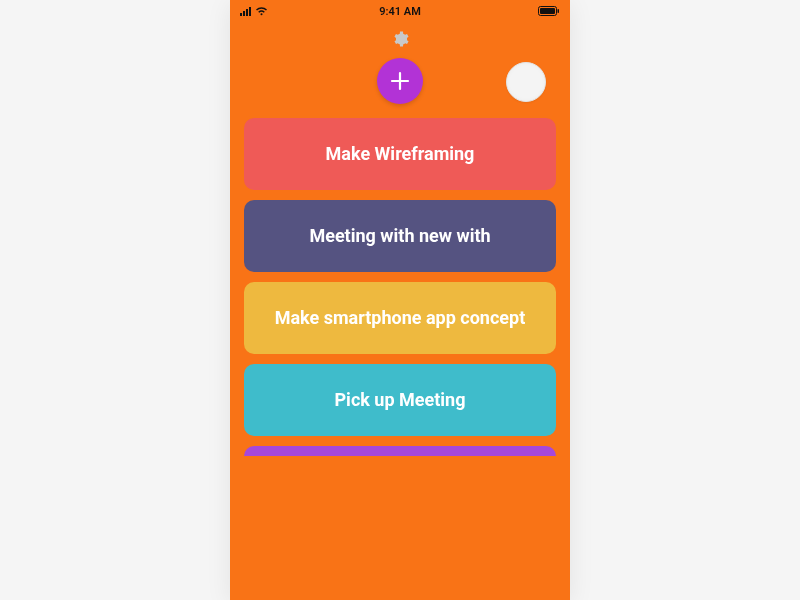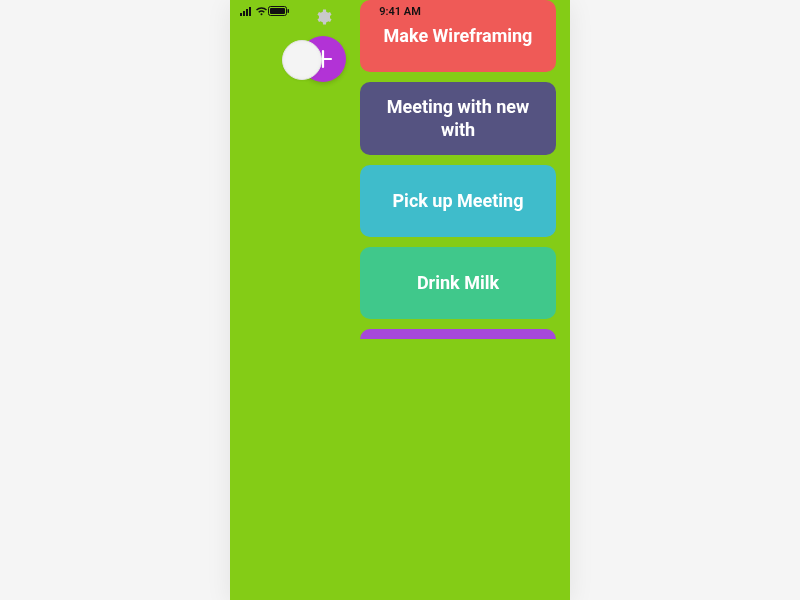--- a/index.html
+++ b/index.html
@@ -8,26 +8,26 @@
       background: #f5f5f5;
       width: 800px;
       height: 600px;
       display: flex;
       align-items: center;
       justify-content: center;
     }
     .phone-frame {
       width: 340px;
       height: 600px;
-      background: #84cc16;
+      background: #f97316;
       box-shadow: 0 4px 24px rgba(0,0,0,0.08);
       position: relative;
       overflow: hidden;
       display: flex;
-      flex-direction: row;
+      flex-direction: column;
     }
     .status-bar {
       height: 22px;
       display: flex;
       align-items: center;
       justify-content: space-between;
       padding: 0 10px;
       font-size: 11px;
       font-weight: 600;
       color: #111;
@@ -163,18 +163,18 @@
             <path d="M11 3v16M3 11h16" stroke="#fff" stroke-width="2.2" stroke-linecap="round"></path>
           </svg>
       </span>
     </div>
     <div class="circle-btn"></div>
   </div>
 
   <div class="list">
     <div class="card" style="background:#ef5a57">Make Wireframing</div>
     <div class="card" style="background:#555381">Meeting with new with</div>
+    <div class="card" style="background:#eeb93f">Make smartphone app concept</div>
     <div class="card" style="background:#3fbccb">Pick up Meeting</div>
-    <div class="card" style="background:#40c88b">Drink Milk</div>
     <div class="card peek" style="background:#a648db"></div>
   </div>
 
 </div>
 
 </body></html>

